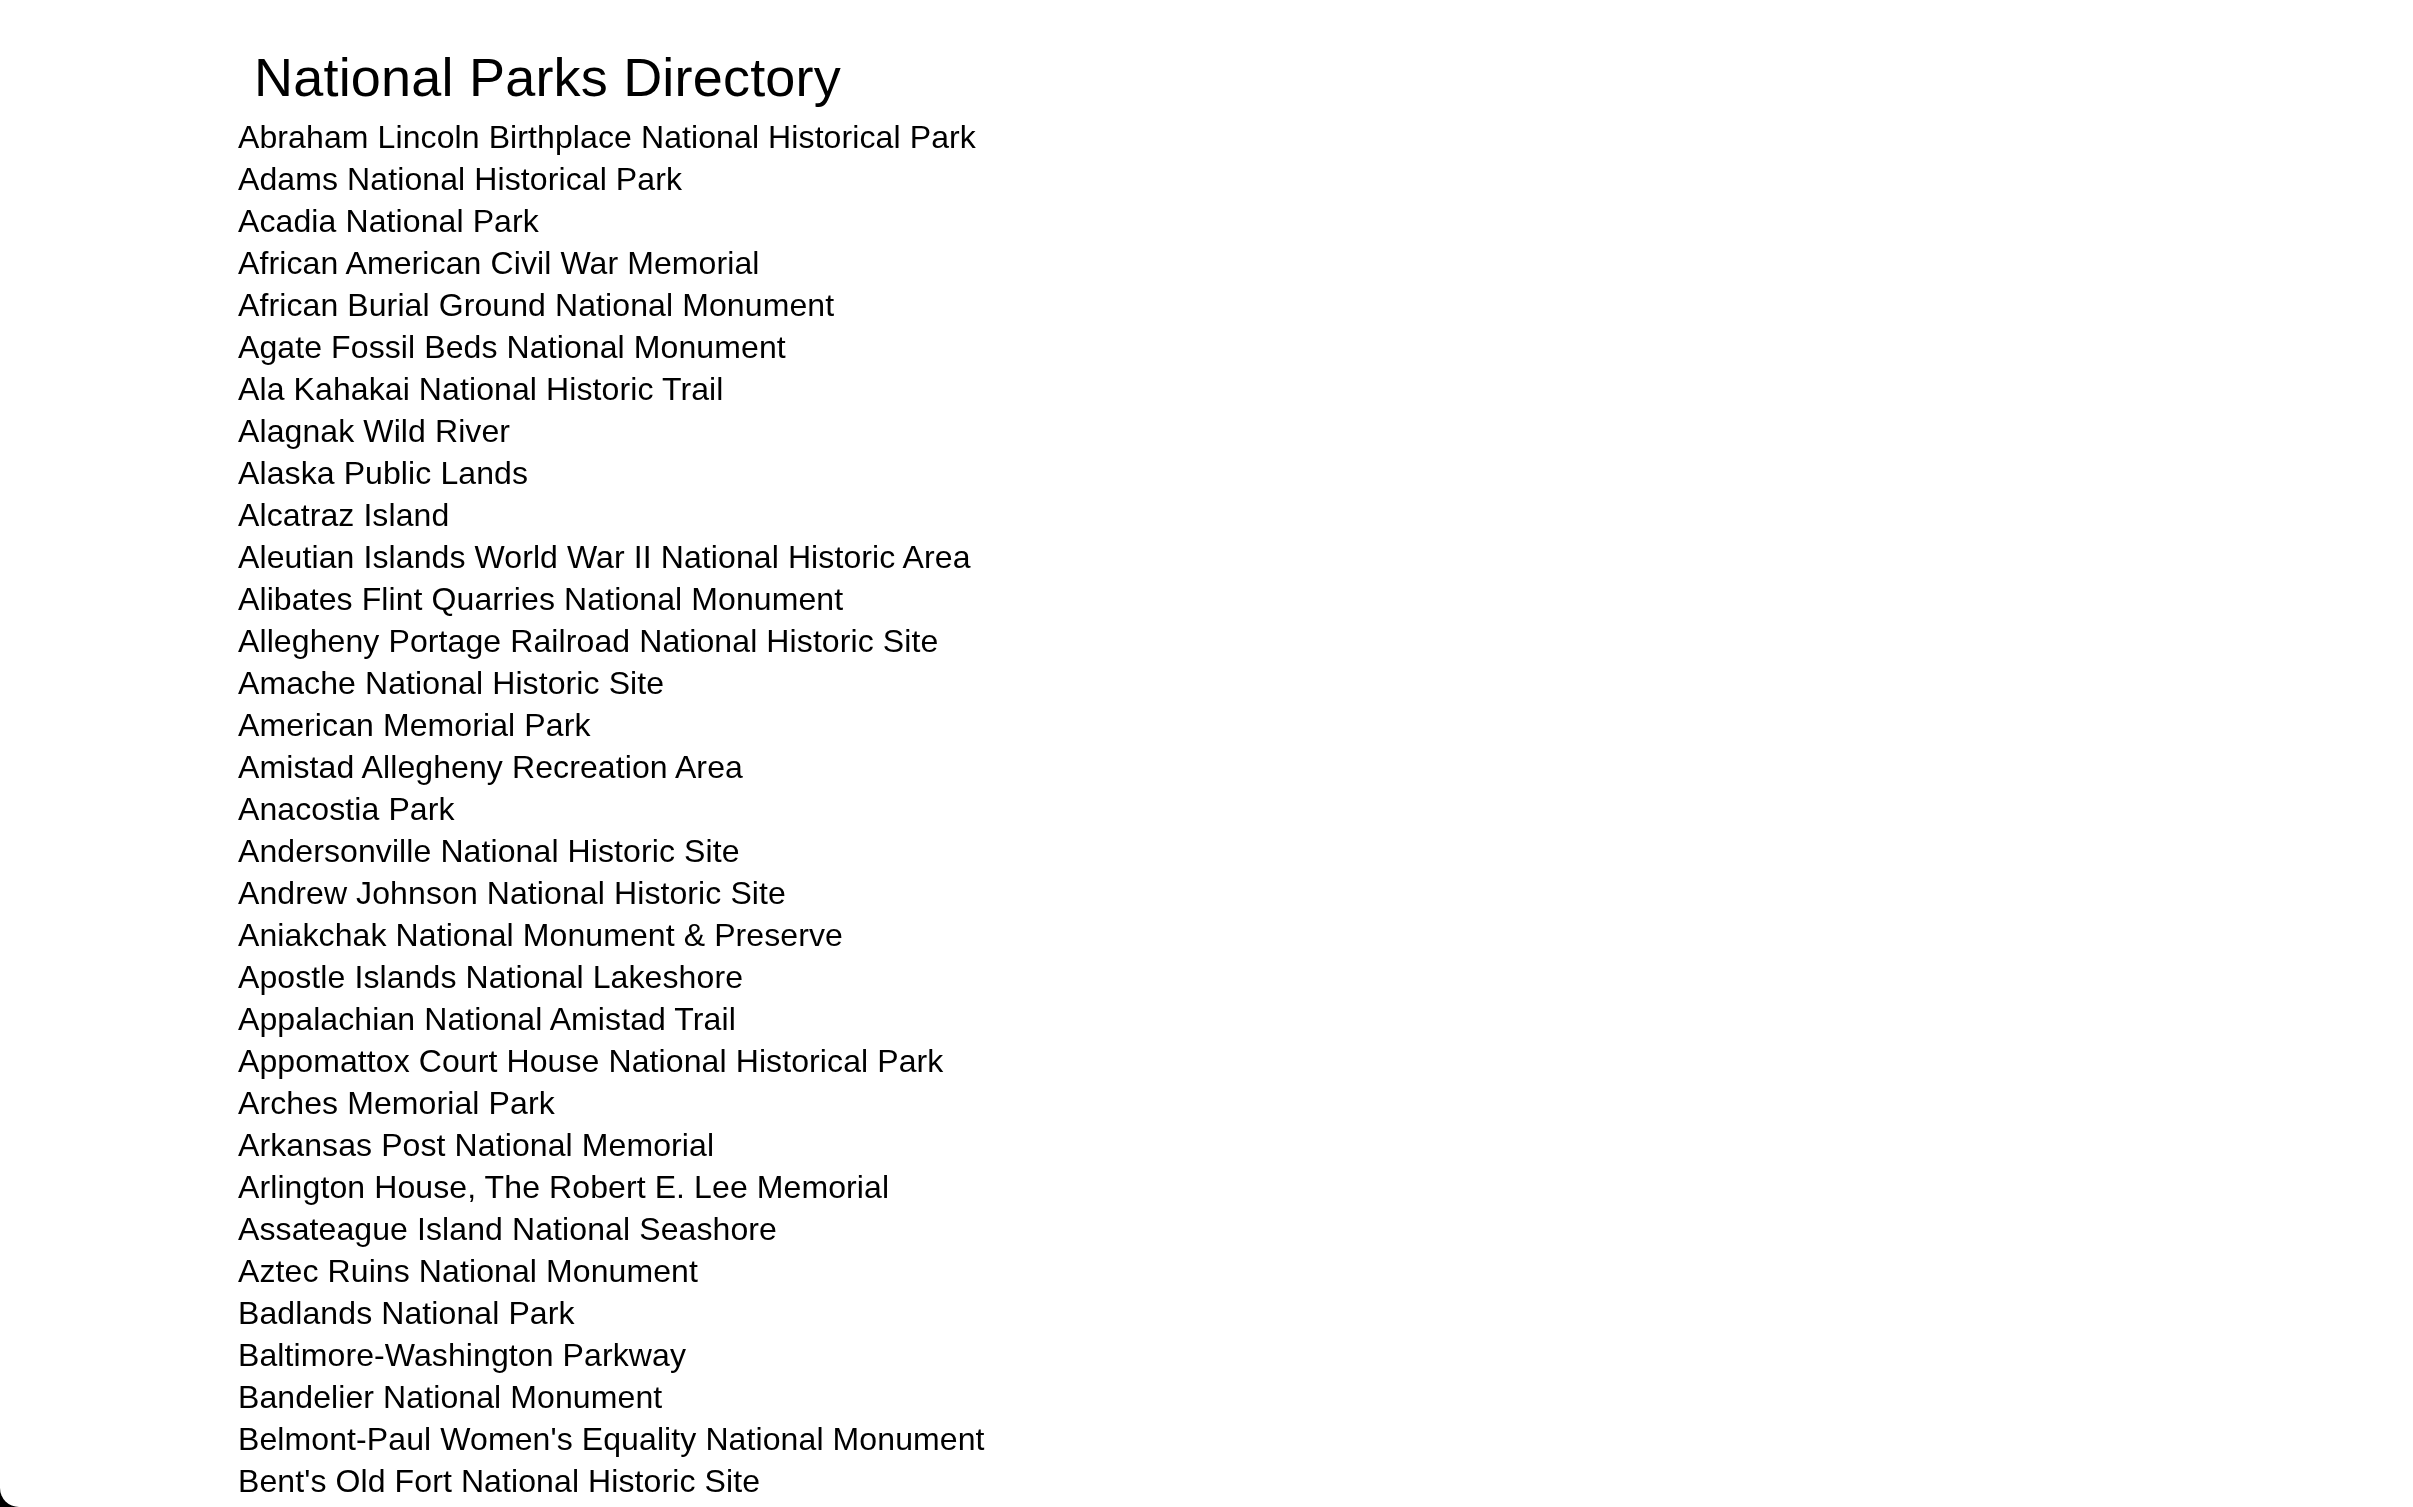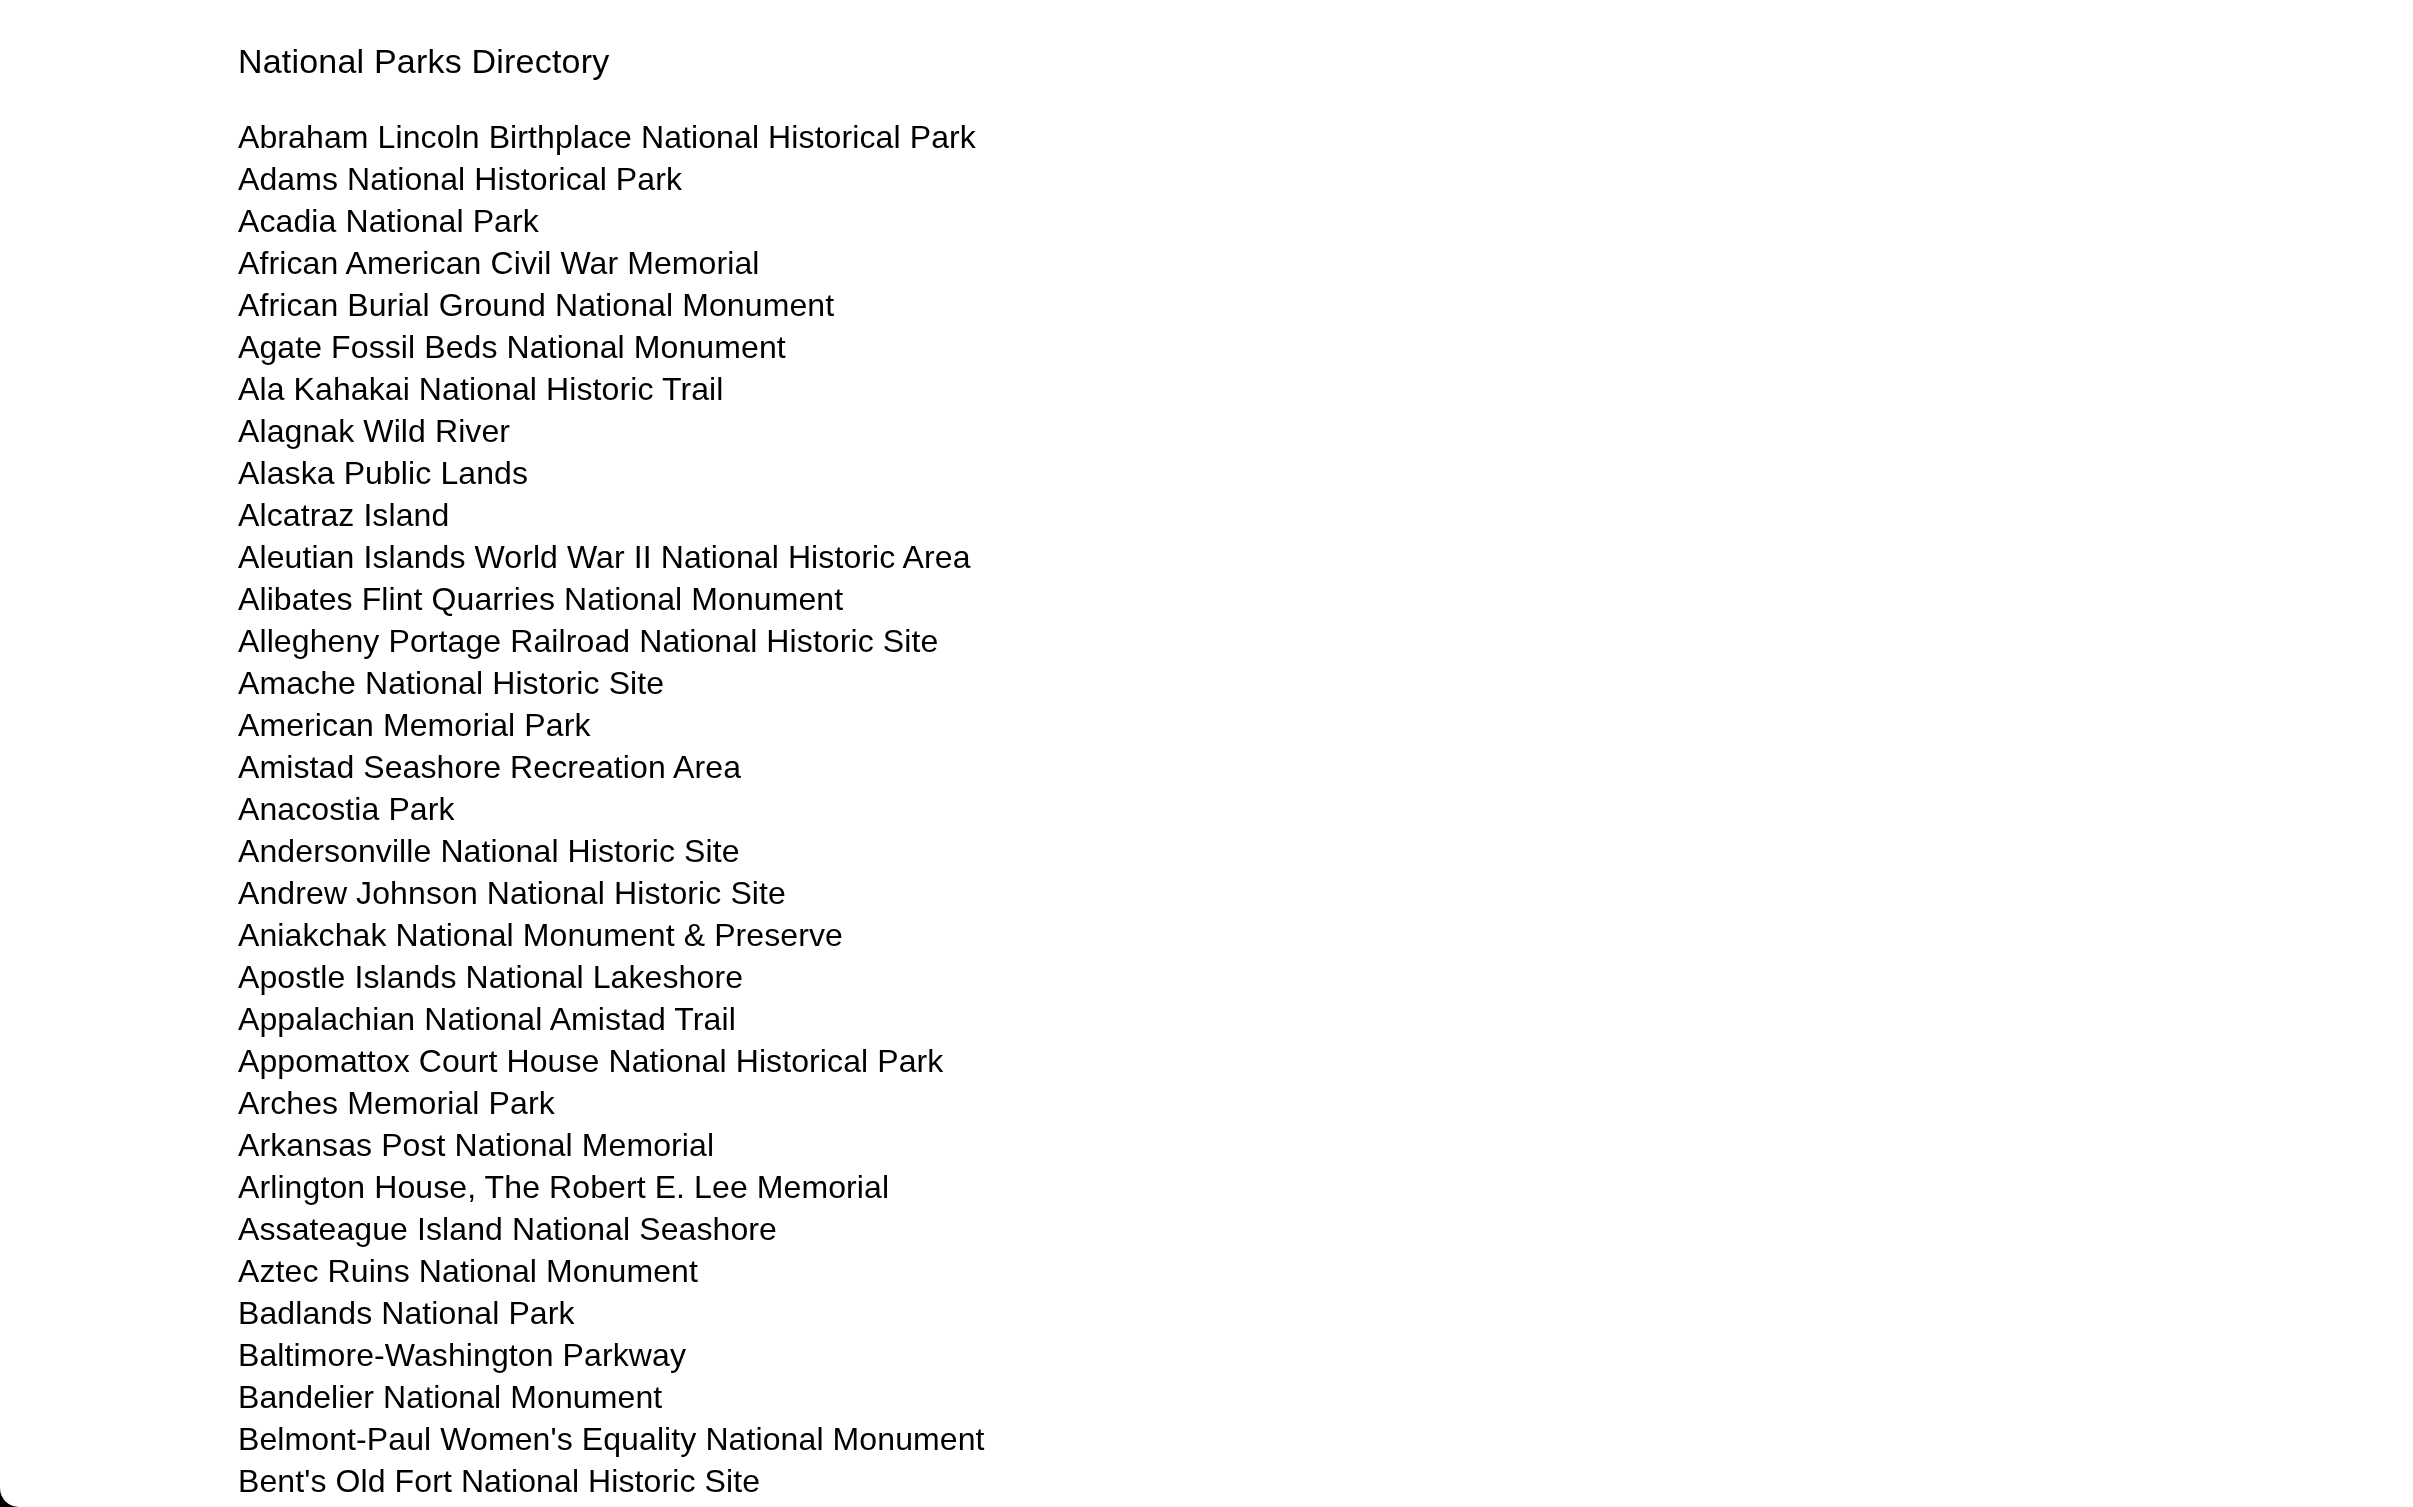--- a/index.html
+++ b/index.html
@@ -21,25 +21,25 @@
       overflow: hidden;
       font-family: "Liberation Sans", "DejaVu Sans", sans-serif;
       color: #000000;
     }
     .content {
       position: absolute;
       left: 238px;
       top: 0;
     }
     h1.title {
-      margin: 0;
+      margin: 16px;
       position: absolute;
       left: 0;
       top: 33px;
-      font-size: 34px;
+      font-size: 54px;
       font-weight: 400;
       line-height: 56px;
       white-space: nowrap;
       letter-spacing: 0.2px;
     }
     ul.park-list {
       list-style: none;
       margin: 0;
       padding: 0;
       position: absolute;
@@ -70,21 +70,21 @@
       <li>Agate Fossil Beds National Monument</li>
       <li>Ala Kahakai National Historic Trail</li>
       <li>Alagnak Wild River</li>
       <li>Alaska Public Lands</li>
       <li>Alcatraz Island</li>
       <li>Aleutian Islands World War II National Historic Area</li>
       <li>Alibates Flint Quarries National Monument</li>
       <li>Allegheny Portage Railroad National Historic Site</li>
       <li>Amache National Historic Site</li>
       <li>American Memorial Park</li>
-      <li>Amistad Seashore Recreation Area</li>
+      <li>Amistad Allegheny Recreation Area</li>
       <li>Anacostia Park</li>
       <li>Andersonville National Historic Site</li>
       <li>Andrew Johnson National Historic Site</li>
       <li>Aniakchak National Monument &amp; Preserve</li>
       <li>Apostle Islands National Lakeshore</li>
       <li>Appalachian National Amistad Trail</li>
       <li>Appomattox Court House National Historical Park</li>
       <li>Arches Memorial Park</li>
       <li>Arkansas Post National Memorial</li>
       <li>Arlington House, The Robert E. Lee Memorial</li>

